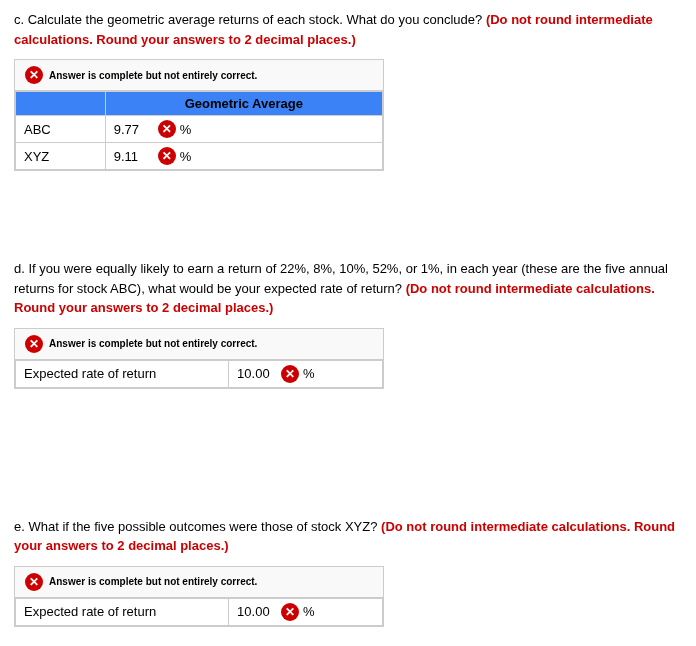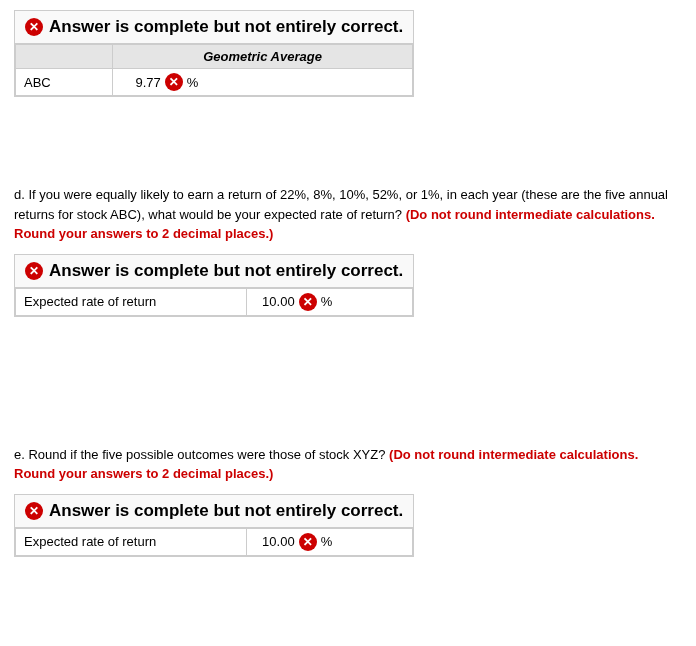--- a/index.html
+++ b/index.html
@@ -41,45 +41,43 @@
       height: 18px;
       background: #cc0000;
       border-radius: 50%;
       color: white;
       font-weight: bold;
       font-size: 12px;
       flex-shrink: 0;
     }
     .answer-status-text {
       font-weight: bold;
-      font-size: 17px;
+      font-size: 10px;
     }
     table {
       border-collapse: collapse;
       width: 100%;
     }
     th, td {
       border: 1px solid #ccc;
       padding: 4px 8px;
       text-align: left;
     }
     th {
       text-align: center;
-      background: #e5e5e5;
-      font-weight: bold;
-      font-style: italic;
+      background: #3b82f6;
+      font-weight: bold;
     }
     .value-cell {
       display: flex;
       align-items: center;
       gap: 4px;
     }
     .value-num {
       min-width: 40px;
-      text-align: right;
     }
     .percent {
       color: #000;
     }
     .section {
       margin-bottom: 30px;
     }
     .section-c { margin-bottom: 20px; }
     .gap { height: 30px; }
     .label-cell {
@@ -87,20 +85,24 @@
     }
     .data-cell {
       width: 130px;
       margin-top: 8px;
     }
   </style>
 </head>
 <body>
 
 <div class="section section-c">
+  <p class="question-text">
+    <span>c. Calculate the geometric average returns of each stock. What do you conclude?</span>
+    <span class="bold-red">(Do not round intermediate calculations. Round your answers to 2 decimal places.)</span>
+  </p>
 
   <div class="answer-box">
     <div class="answer-status">
       <span class="error-icon">✕</span>
       <span class="answer-status-text">Answer is complete but not entirely correct.</span>
     </div>
     <table>
       <thead>
         <tr>
           <th></th>
@@ -111,20 +113,30 @@
         <tr>
           <td>ABC</td>
           <td>
             <div class="value-cell">
               <span class="value-num">9.77</span>
               <span class="error-icon">✕</span>
               <span class="percent">%</span>
             </div>
           </td>
         </tr>
+        <tr>
+          <td>XYZ</td>
+          <td>
+            <div class="value-cell">
+              <span class="value-num">9.11</span>
+              <span class="error-icon">✕</span>
+              <span class="percent">%</span>
+            </div>
+          </td>
+        </tr>
       </tbody>
     </table>
   </div>
 </div>
 
 <div class="gap"></div>
 <div class="gap"></div>
 
 <div class="section">
   <p class="question-text">
@@ -153,21 +165,21 @@
     </table>
   </div>
 </div>
 
 <div class="gap"></div>
 <div class="gap"></div>
 <div class="gap"></div>
 
 <div class="section">
   <p class="question-text">
-    <span>e. Round if the five possible outcomes were those of stock XYZ?</span>
+    <span>e. What if the five possible outcomes were those of stock XYZ?</span>
     <span class="bold-red">(Do not round intermediate calculations. Round your answers to 2 decimal places.)</span>
   </p>
 
   <div class="answer-box">
     <div class="answer-status">
       <span class="error-icon">✕</span>
       <span class="answer-status-text">Answer is complete but not entirely correct.</span>
     </div>
     <table>
       <tbody>

